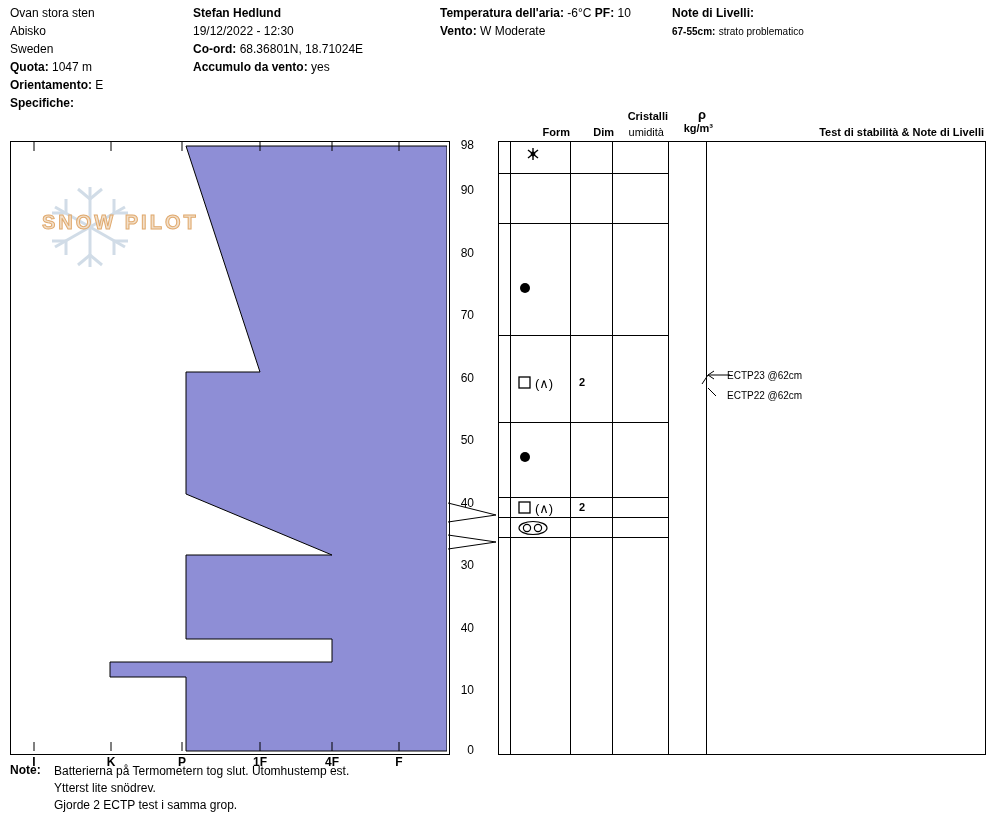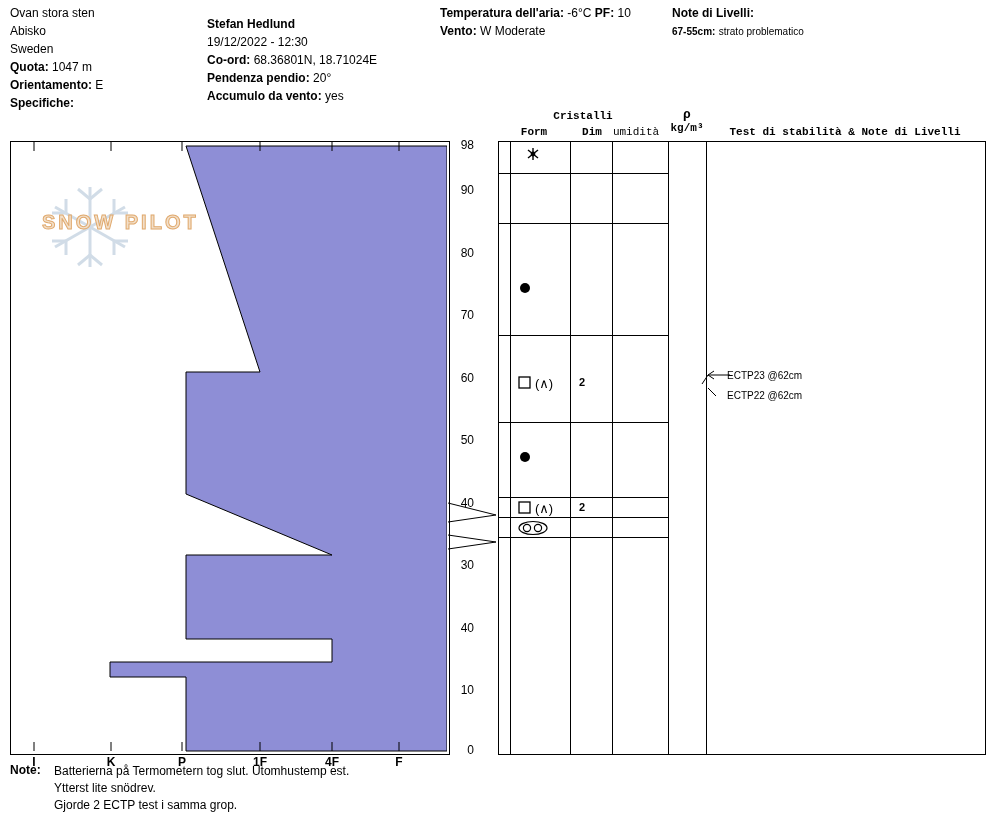--- a/index.html
+++ b/index.html
@@ -8,21 +8,21 @@
     background:#ffffff;
     font-family:"Liberation Sans", sans-serif;
     font-size:12px;
     color:#000;
     position:relative;
     overflow:hidden;
   }
   .hdr{position:absolute;top:0;left:0;width:994px;height:118px;}
   .col{position:absolute;top:4px;}
   .c1{left:10px;width:175px;}
-  .c2{left:207px;width:245px;margin-top:11px;}
+  .c2{left:193px;width:245px;}
   .c3{left:440px;width:225px;}
   .c4{left:672px;width:315px;}
   .row{line-height:18px;white-space:nowrap;}
   .lbl{font-weight:bold;}
   .val{font-weight:normal;}
   .tiny{font-size:10px;}
 
   
   #plot{position:absolute;left:10px;top:141px;width:438px;height:612px;border:1px solid #000;background:#fff;}
   #plotsvg{position:absolute;left:0;top:0;}
@@ -37,21 +37,21 @@
 
   
   .gridbox{position:absolute;border:1px solid #000;background:#fff;}
   #crystals{left:498px;top:141px;width:170px;height:612px;}
   #density{left:668px;top:141px;width:38px;height:612px;}
   #tests{left:706px;top:141px;width:278px;height:612px;}
 
   .vline{position:absolute;top:0;bottom:0;width:1px;background:#000;}
   .hline{position:absolute;left:0;right:0;height:1px;background:#000;}
 
-  .colhead{position:absolute;font-size:11px;font-weight:bold;text-align:center;font-family:Liberation Mono, monospace;}
+  .colhead{position:absolute;font-size:11px;font-weight:bold;text-align:right;}
   .colhead.norm{font-weight:normal;}
   .dimval{position:absolute;font-size:11px;font-weight:bold;}
 
   .testlabel{position:absolute;font-size:10px;white-space:nowrap;}
   #notes{position:absolute;left:10px;top:763px;width:600px;}
   .noteline{line-height:17px;padding-left:44px;}
   .notelbl{position:absolute;left:0;top:0;font-weight:bold;font-size:12px;}
 
   .sym{position:absolute;}
 </style>
@@ -76,24 +76,20 @@
       <span class="lbl">Specifiche:</span>
     </div>
   </div>
 
   <div class="col c2">
     <div class="row lbl">Stefan Hedlund</div>
     <div class="row">19/12/2022 - 12:30</div>
     <div class="row">
       <span class="lbl">Co-ord:</span>
       <span class="val">68.36801N, 18.71024E</span>
-    </div>
-    <div class="row">
-      <span class="lbl">Pendenza pendio:</span>
-      <span class="val">20°</span>
     </div>
     <div class="row">
       <span class="lbl">Accumulo da vento:</span>
       <span class="val">yes</span>
     </div>
   </div>
 
   <div class="col c3">
     <div class="row">
       <span class="lbl">Temperatura dell'aria:</span>

